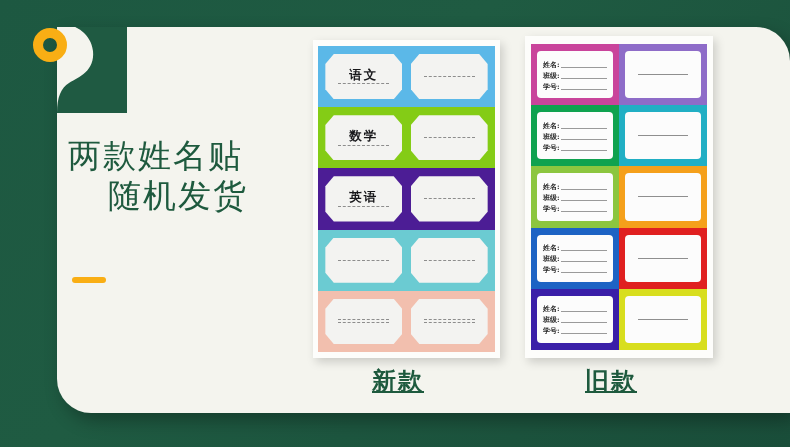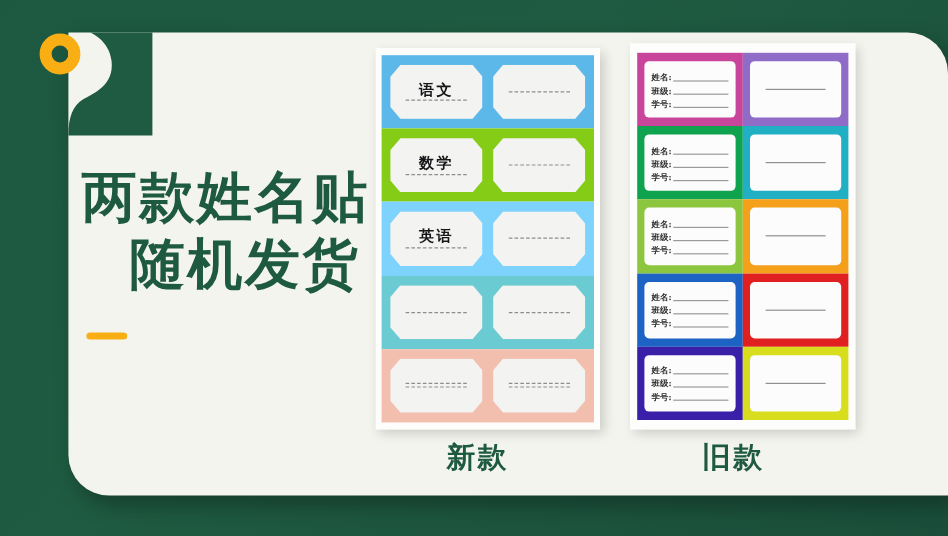--- a/index.html
+++ b/index.html
@@ -61,22 +61,22 @@
     overflow: visible;
   }
 
   
   .headline {
     position: absolute;
     left: 68px;
     top: 136px;
     z-index: 5;
     color: #1E5A3E;
-    font-size: 46px;
-    font-weight: 700;
+    font-size: 33px;
+    font-weight: 400;
     line-height: 1.22;
     letter-spacing: 2px;
     white-space: nowrap;
   }
   .headline .l2 { display: block; margin-left: 40px; }
   .accent-bar {
     position: absolute;
     left: 72px;
     top: 277px;
     width: 34px;
@@ -194,20 +194,21 @@
 
   
   .caption {
     position: absolute;
     z-index: 5;
     color: #1E5A3E;
     font-size: 24px;
     font-weight: 700;
     letter-spacing: 2px;
     white-space: nowrap;
+    text-decoration: underline;
   }
   .cap-new { left: 372px; top: 365px; }
   .cap-old { left: 585px; top: 365px; }
 </style>
 </head>
 <body>
 
 <div id="stage">
 
   <div class="card"></div>
@@ -237,21 +238,21 @@
       </div>
       <div class="band" style="background: #84cc16;">
         <div class="oct">
           <div class="oct-subject">数学</div>
           <div class="dashline"></div>
         </div>
         <div class="oct">
           <div class="dashline"></div>
         </div>
       </div>
-      <div class="band" style="background: #7dd3fc;">
+      <div class="band" style="background: #4c1d95;">
         <div class="oct">
           <div class="oct-subject">英语</div>
           <div class="dashline"></div>
         </div>
         <div class="oct">
           <div class="dashline"></div>
         </div>
       </div>
       <div class="band" style="background: rgb(107, 203, 210);">
         <div class="oct">

